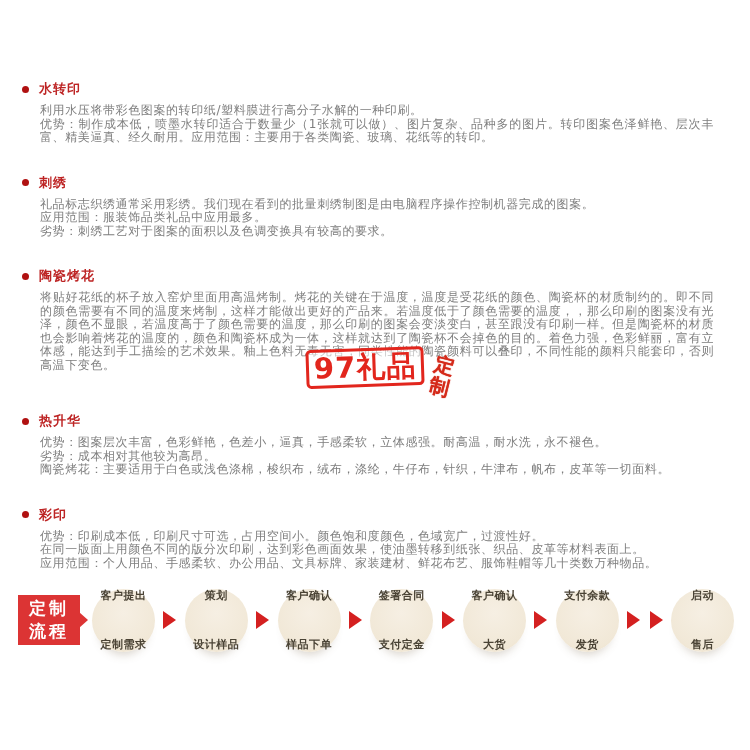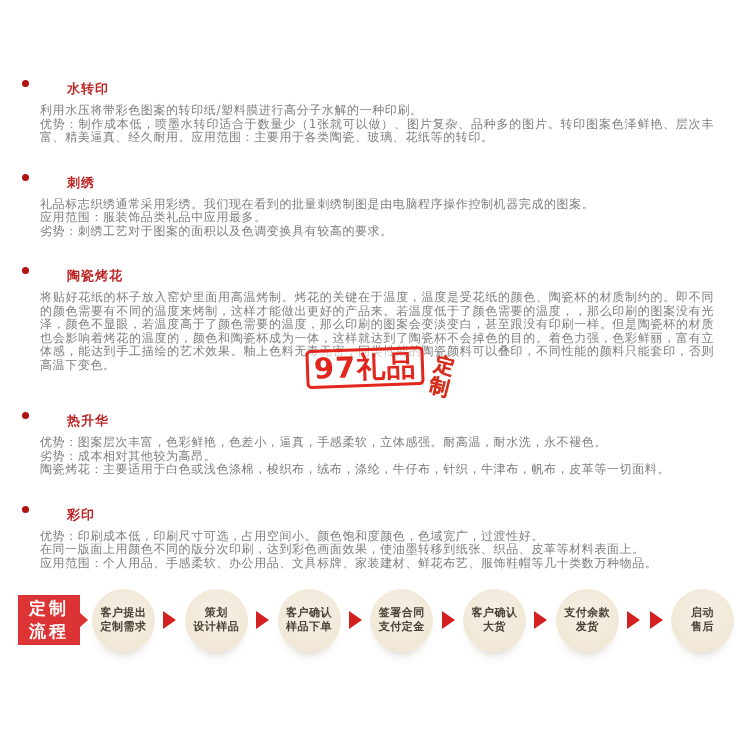--- a/index.html
+++ b/index.html
@@ -5,21 +5,21 @@
   html,body{margin:0;padding:0;}
   body{
     width:750px;height:750px;background:#ffffff;position:relative;overflow:hidden;
     font-family:"DejaVu Sans","Liberation Sans",sans-serif;
   }
   .content{
     position:absolute;left:22px;top:80px;width:692px;
   }
   .section{margin-bottom:29px;}
   .section-head{
-    display:flex;align-items:flex-start;margin-bottom:6px;gap:28px;
+    display:flex;align-items:center;margin-bottom:6px;
   }
   .bullet{
     width:7px;height:7px;border-radius:50%;background:#b01111;margin-right:10px;flex:0 0 auto;
   }
   .section-title{
     color:#bd2424;font-size:13px;font-weight:bold;letter-spacing:1px;
   }
   .section-body{
     margin-left:18px;color:#7e7e7e;font-size:12px;line-height:13.5px;letter-spacing:0.6px;
     text-align:justify;
@@ -51,21 +51,21 @@
     content:"";position:absolute;right:-8px;top:50%;margin-top:-8px;width:0;height:0;
     border-top:8px solid transparent;border-bottom:8px solid transparent;border-left:9px solid #dc3434;
   }
   .flow-steps{
     flex:1;display:flex;align-items:center;justify-content:space-between;margin-left:12px;
   }
   .flow-step{
     width:63px;height:63px;border-radius:50%;
     background:radial-gradient(circle at 50% 38%,#f6efe3 0%,#f1e8d7 70%,#ecdfc9 100%);
     color:#4a4335;font-size:11px;font-weight:bold;line-height:14px;letter-spacing:0.5px;
-    display:flex;flex-direction:column;align-items:center;justify-content:center;text-align:center;
+    display:flex;flex-direction:column;align-items:center;justify-content:space-between;text-align:center;
     box-shadow:0 10px 8px -7px rgba(120,100,70,0.25);
   }
   .flow-arrow{
     width:0;height:0;border-top:9px solid transparent;border-bottom:9px solid transparent;
     border-left:13px solid #d42020;margin:0 1px;flex:0 0 auto;
   }
 </style>
 </head>
 <body>
 

